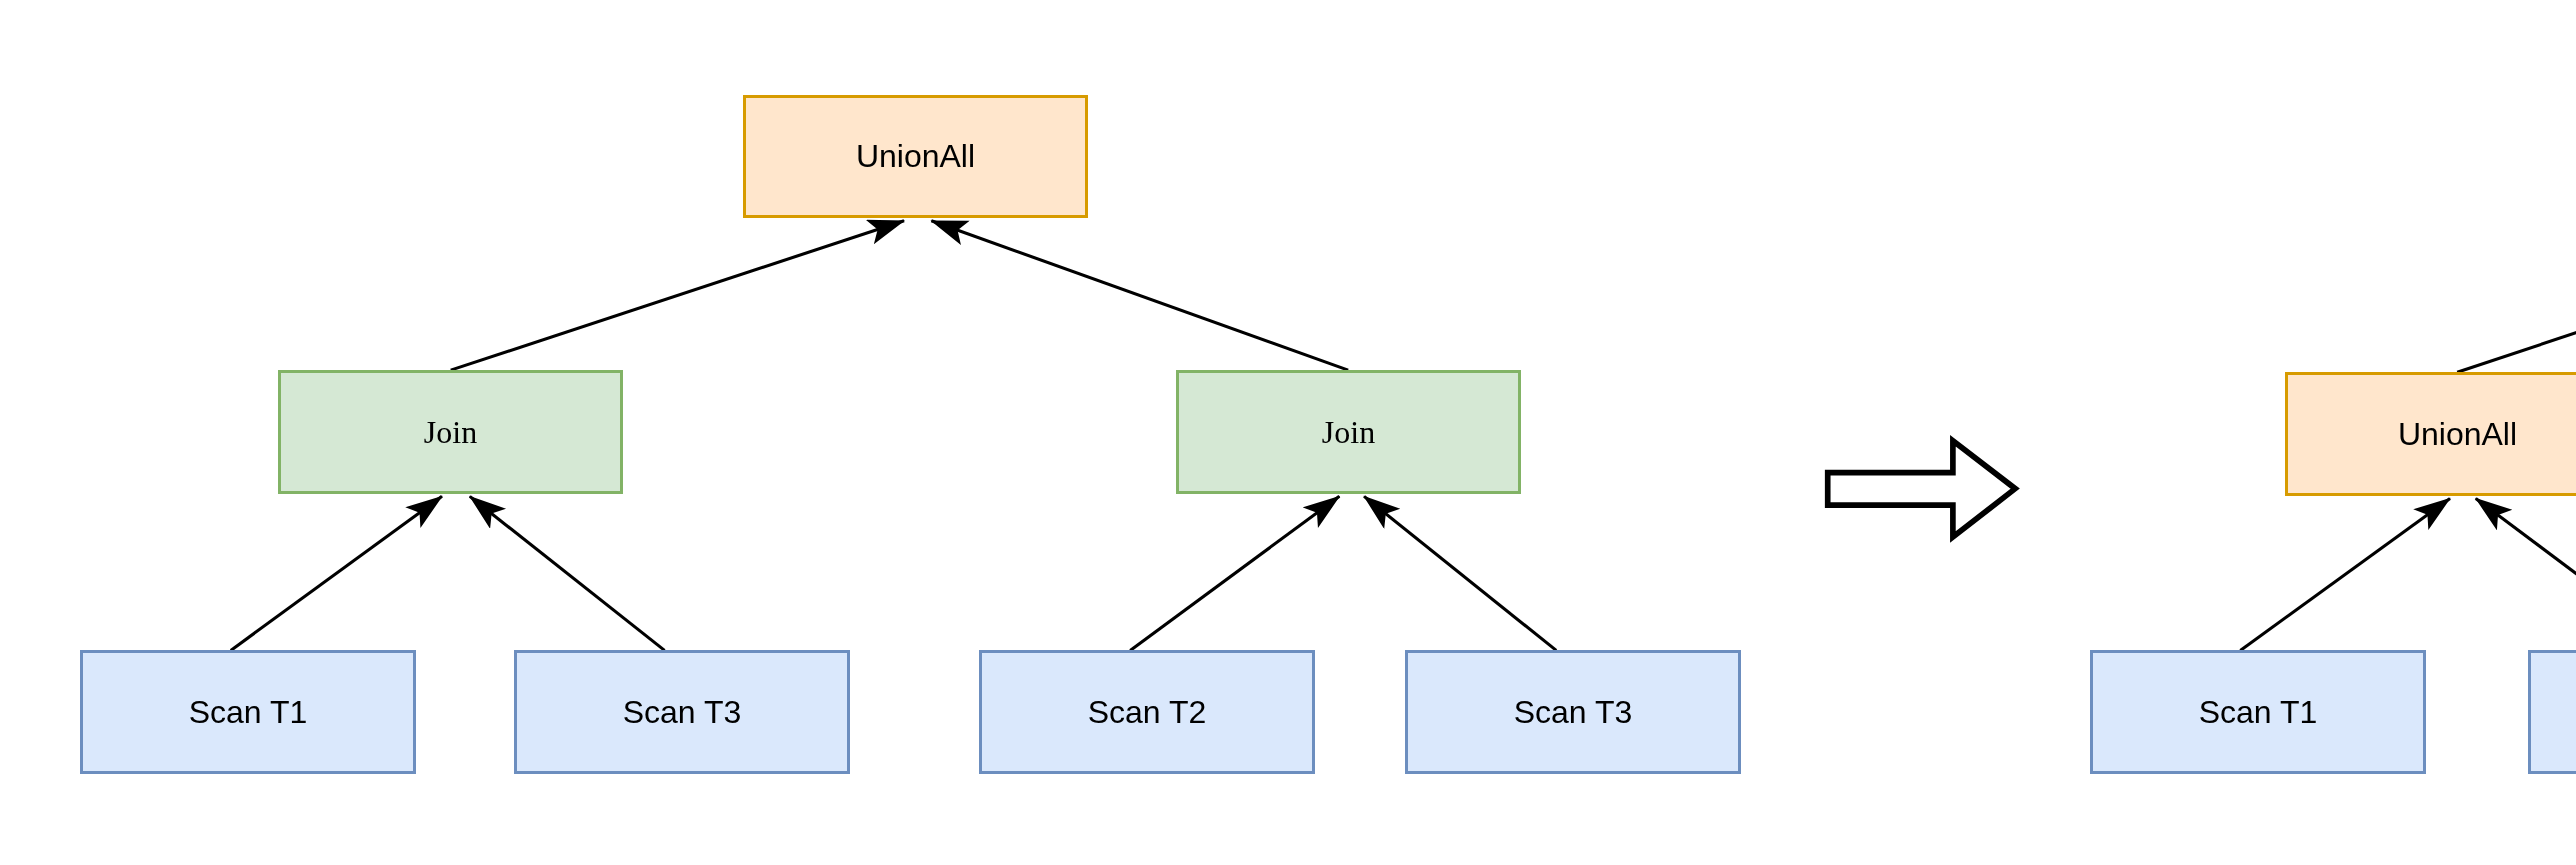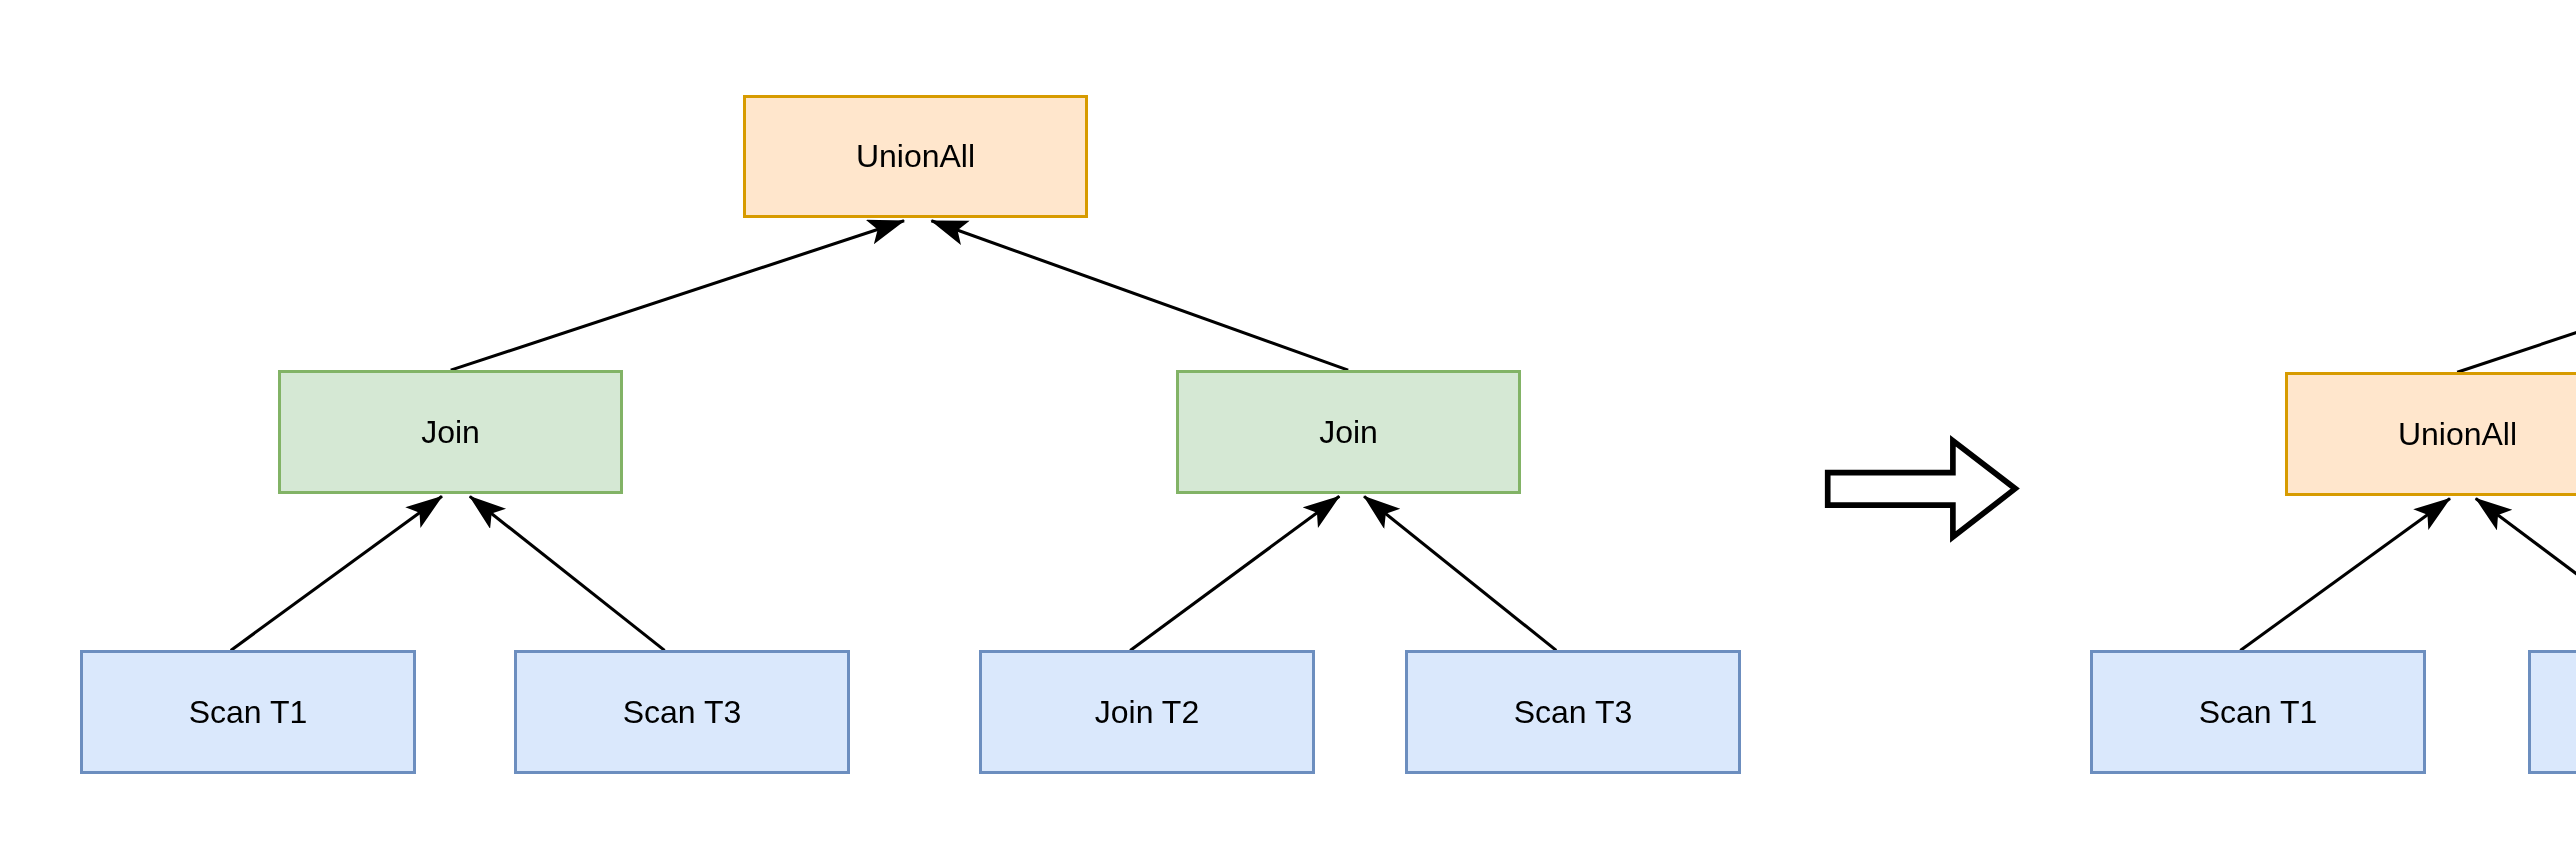--- a/index.html
+++ b/index.html
@@ -26,21 +26,21 @@
   svg .arrowhead-shape { fill: var(--edge); stroke: none; }
   svg .block-arrow { fill: #ffffff; stroke: var(--edge); stroke-width: 11; stroke-miterlimit: 10; }
   .node {
     position: absolute;
     display: flex; align-items: center; justify-content: center;
     font-size: 32px; line-height: 1.2; color: var(--label);
     text-align: center; white-space: nowrap;
     border: 3.1px solid;
   }
   .node.orange { background: var(--union-fill); border-color: var(--union-stroke); }
-  .node.green  { background: var(--join-fill);  border-color: var(--join-stroke); }
+  .node.green  { background: var(--join-fill);  border-color: var(--join-stroke); font-family: Liberation Serif, serif; }
   .node.blue   { background: var(--scan-fill);  border-color: var(--scan-stroke); margin-left: 17px; }
 </style>
 </head>
 <body>
 
 <div class="canvas">
 
   <svg class="edge-layer" viewBox="0 0 6540 1680" xmlns="http://www.w3.org/2000/svg">
     <defs>
       <marker id="arrow" markerUnits="userSpaceOnUse" markerWidth="78" markerHeight="54" refX="70" refY="25" orient="auto">
@@ -77,21 +77,21 @@
 
   <div class="node blue" style="left:63px; top:650px; width:336px; height:124px;">
     <span>Scan T1</span>
   </div>
 
   <div class="node blue" style="left:497px; top:650px; width:336px; height:124px;">
     <span>Scan T3</span>
   </div>
 
   <div class="node blue" style="left:962px; top:650px; width:336px; height:124px;">
-    <span>Join T2</span>
+    <span>Scan T2</span>
   </div>
 
   <div class="node blue" style="left:1388px; top:650px; width:336px; height:124px;">
     <span>Scan T3</span>
   </div>
 
   <div class="node orange" style="left:2285px; top:372px; width:345px; height:124px;">
     <span>UnionAll</span>
   </div>
 

